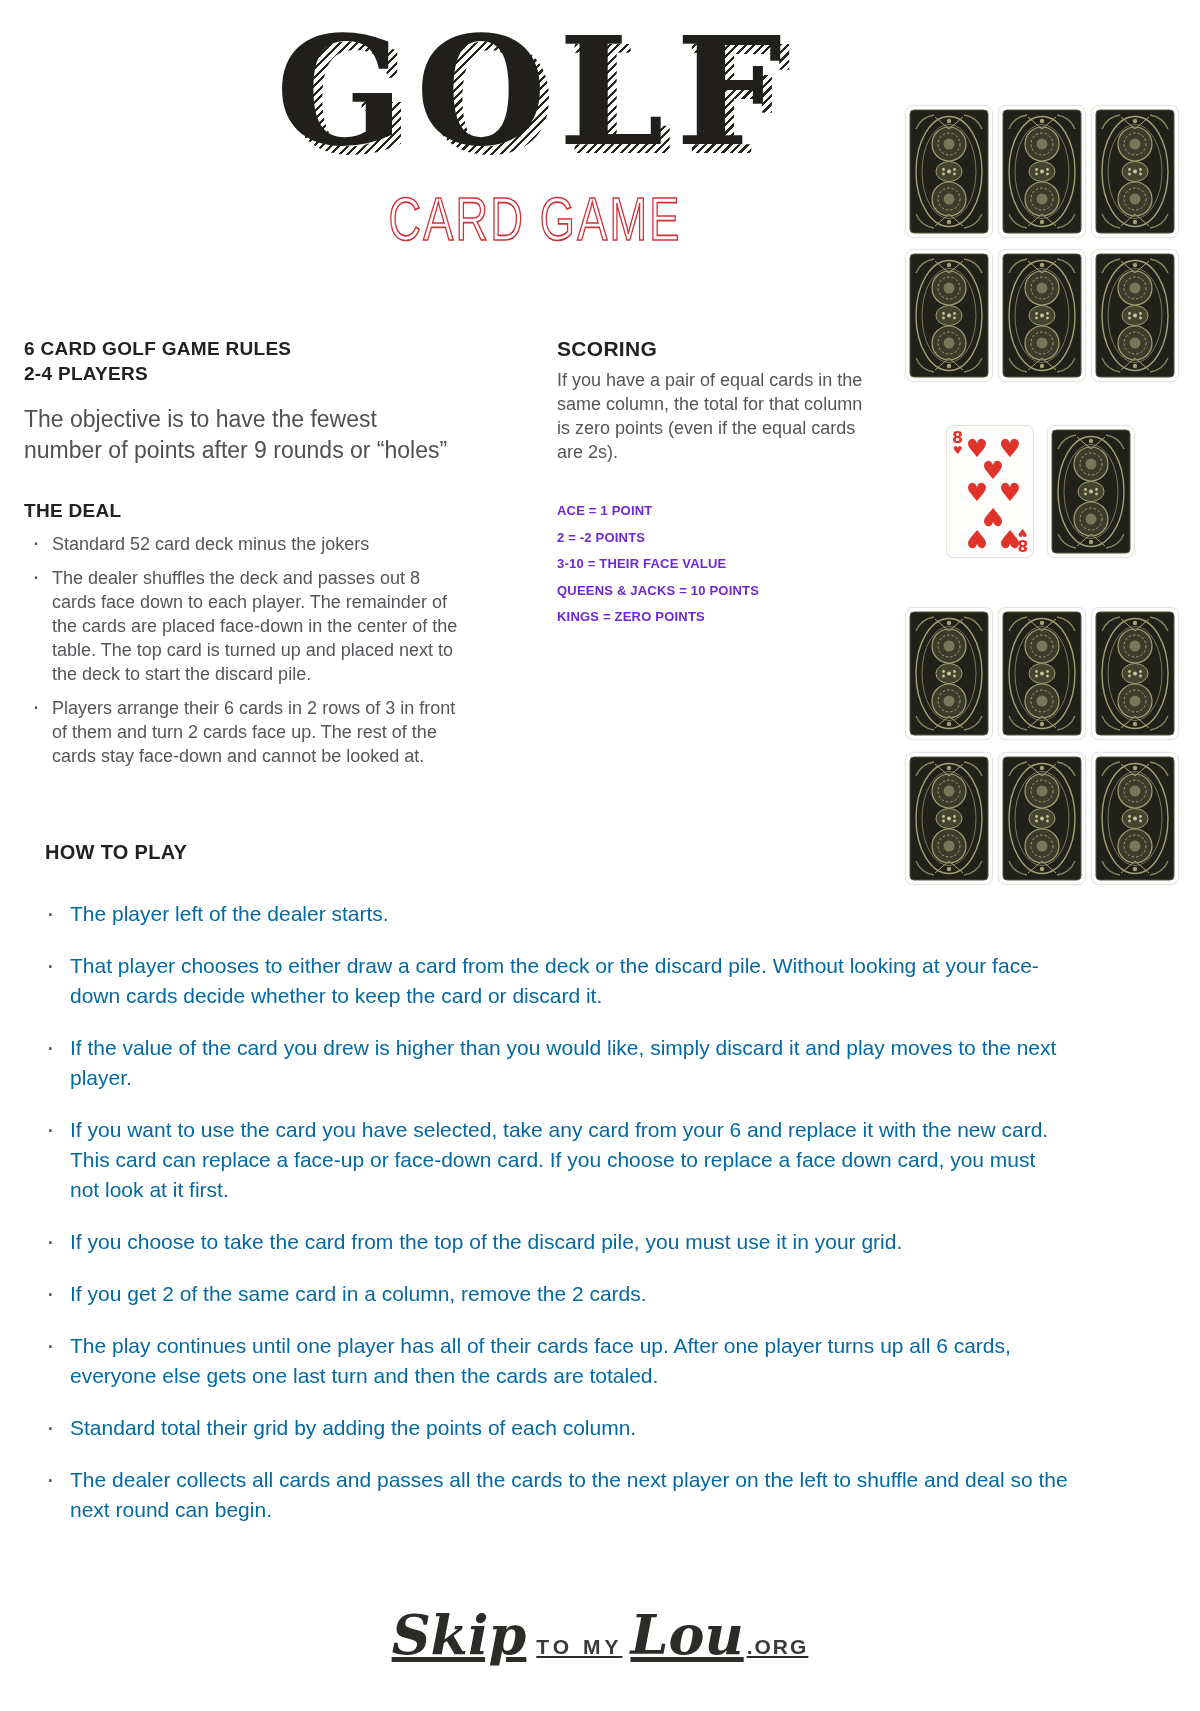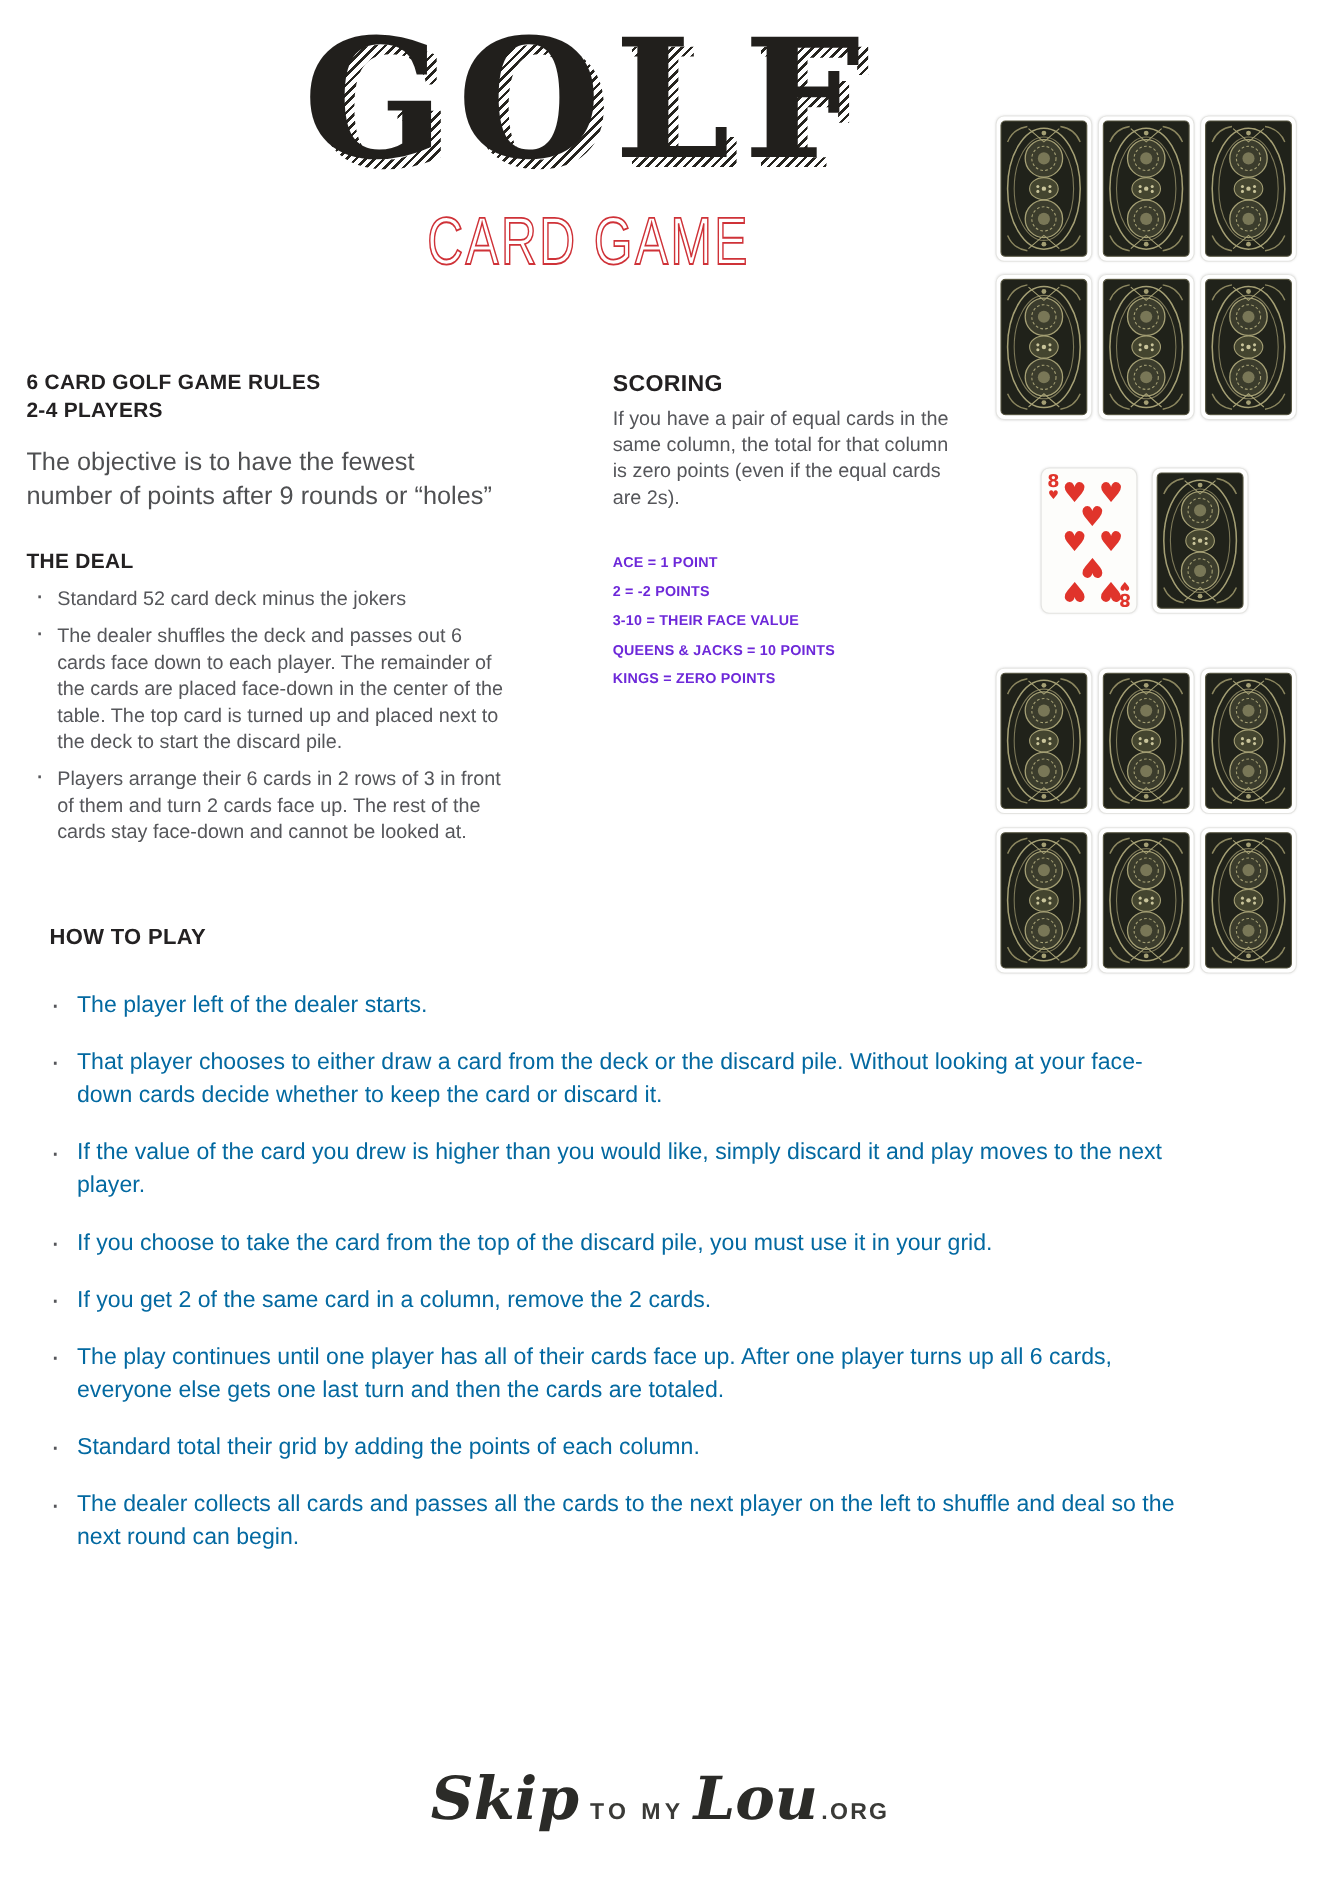--- a/index.html
+++ b/index.html
@@ -127,20 +127,21 @@
   .corner.tl{left:5px; top:4px;}
   .corner.br{right:5px; bottom:4px; transform:rotate(180deg);}
   .corner .rank{font-size:16px; font-weight:bold;}
   .corner .suit-s{font-size:11px; margin-top:-1px;}
   
   .footer{
     position:absolute;
     left:0; top:1608px; width:100%; height:100px;
     display:flex; justify-content:center; align-items:baseline;
     color:#2b2b28;
+    text-decoration:underline;
   }
   .script{
     font-family:"DejaVu Serif", serif;
     font-style:italic; font-weight:bold;
     font-size:54px; line-height:1;
   }
   .smallcaps{
     font-size:21px; letter-spacing:4px; font-weight:bold;
     color:#3a3a37;
   }
@@ -192,21 +193,21 @@
   </svg>
 
   <div class="col-head" style="left:24px; top:336px;">6 CARD GOLF GAME RULES</div>
   <div class="col-head" style="left:24px; top:361px;">2-4 PLAYERS</div>
 
   <div class="objective">The objective is to have the fewest number of points after 9 rounds or “holes”</div>
 
   <div class="col-head" style="left:24px; top:498px;">THE DEAL</div>
   <ul class="deal-list">
     <li>Standard 52 card deck minus the jokers</li>
-    <li>The dealer shuffles the deck and passes out 6 cards face down to each player. The remainder of the cards are placed face-down in the center of the table. The top card is turned up and placed next to the deck to start the discard pile.</li>
+    <li>The dealer shuffles the deck and passes out 8 cards face down to each player. The remainder of the cards are placed face-down in the center of the table. The top card is turned up and placed next to the deck to start the discard pile.</li>
     <li>Players arrange their 6 cards in 2 rows of 3 in front of them and turn 2 cards face up. The rest of the cards stay face-down and cannot be looked at.</li>
   </ul>
 
   <div class="col-head" style="left:557px; top:336px; font-size:21px;">SCORING</div>
   <div class="scoring-desc">If you have a pair of equal cards in the same column, the total for that column is zero points (even if the equal cards are 2s).</div>
   <div class="scoring-values">
     <div>ACE = 1 POINT</div>
     <div>2 = -2 POINTS</div>
     <div>3-10 = THEIR FACE VALUE</div>
     <div>QUEENS &amp; JACKS = 10 POINTS</div>
@@ -297,20 +298,21 @@
       <svg class="back-svg" viewBox="0 0 80 125">
         <use href="#cardback"></use>
       </svg>
     </div>
 
   <div class="col-head" style="left:45px; top:840px; font-size:20px;">HOW TO PLAY</div>
   <ul class="play-list">
     <li>The player left of the dealer starts.</li>
     <li>That player chooses to either draw a card from the deck or the discard pile. Without looking at your face-down cards decide whether to keep the card or discard it.</li>
     <li>If the value of the card you drew is higher than you would like, simply discard it and play moves to the next player.</li>
+    <li>If you want to use the card you have selected, take any card from your 6 and replace it with the new card. This card can replace a face-up or face-down card. If you choose to replace a face down card, you must not look at it first.</li>
     <li>If you choose to take the card from the top of the discard pile, you must use it in your grid.</li>
     <li>If you get 2 of the same card in a column, remove the 2 cards.</li>
     <li>The play continues until one player has all of their cards face up. After one player turns up all 6 cards, everyone else gets one last turn and then the cards are totaled.</li>
     <li>Standard total their grid by adding the points of each column.</li>
     <li>The dealer collects all cards and passes all the cards to the next player on the left to shuffle and deal so the next round can begin.</li>
   </ul>
 
   <div class="footer">
     <span class="script">Skip</span>
     <span class="smallcaps tomy">TO MY</span>

